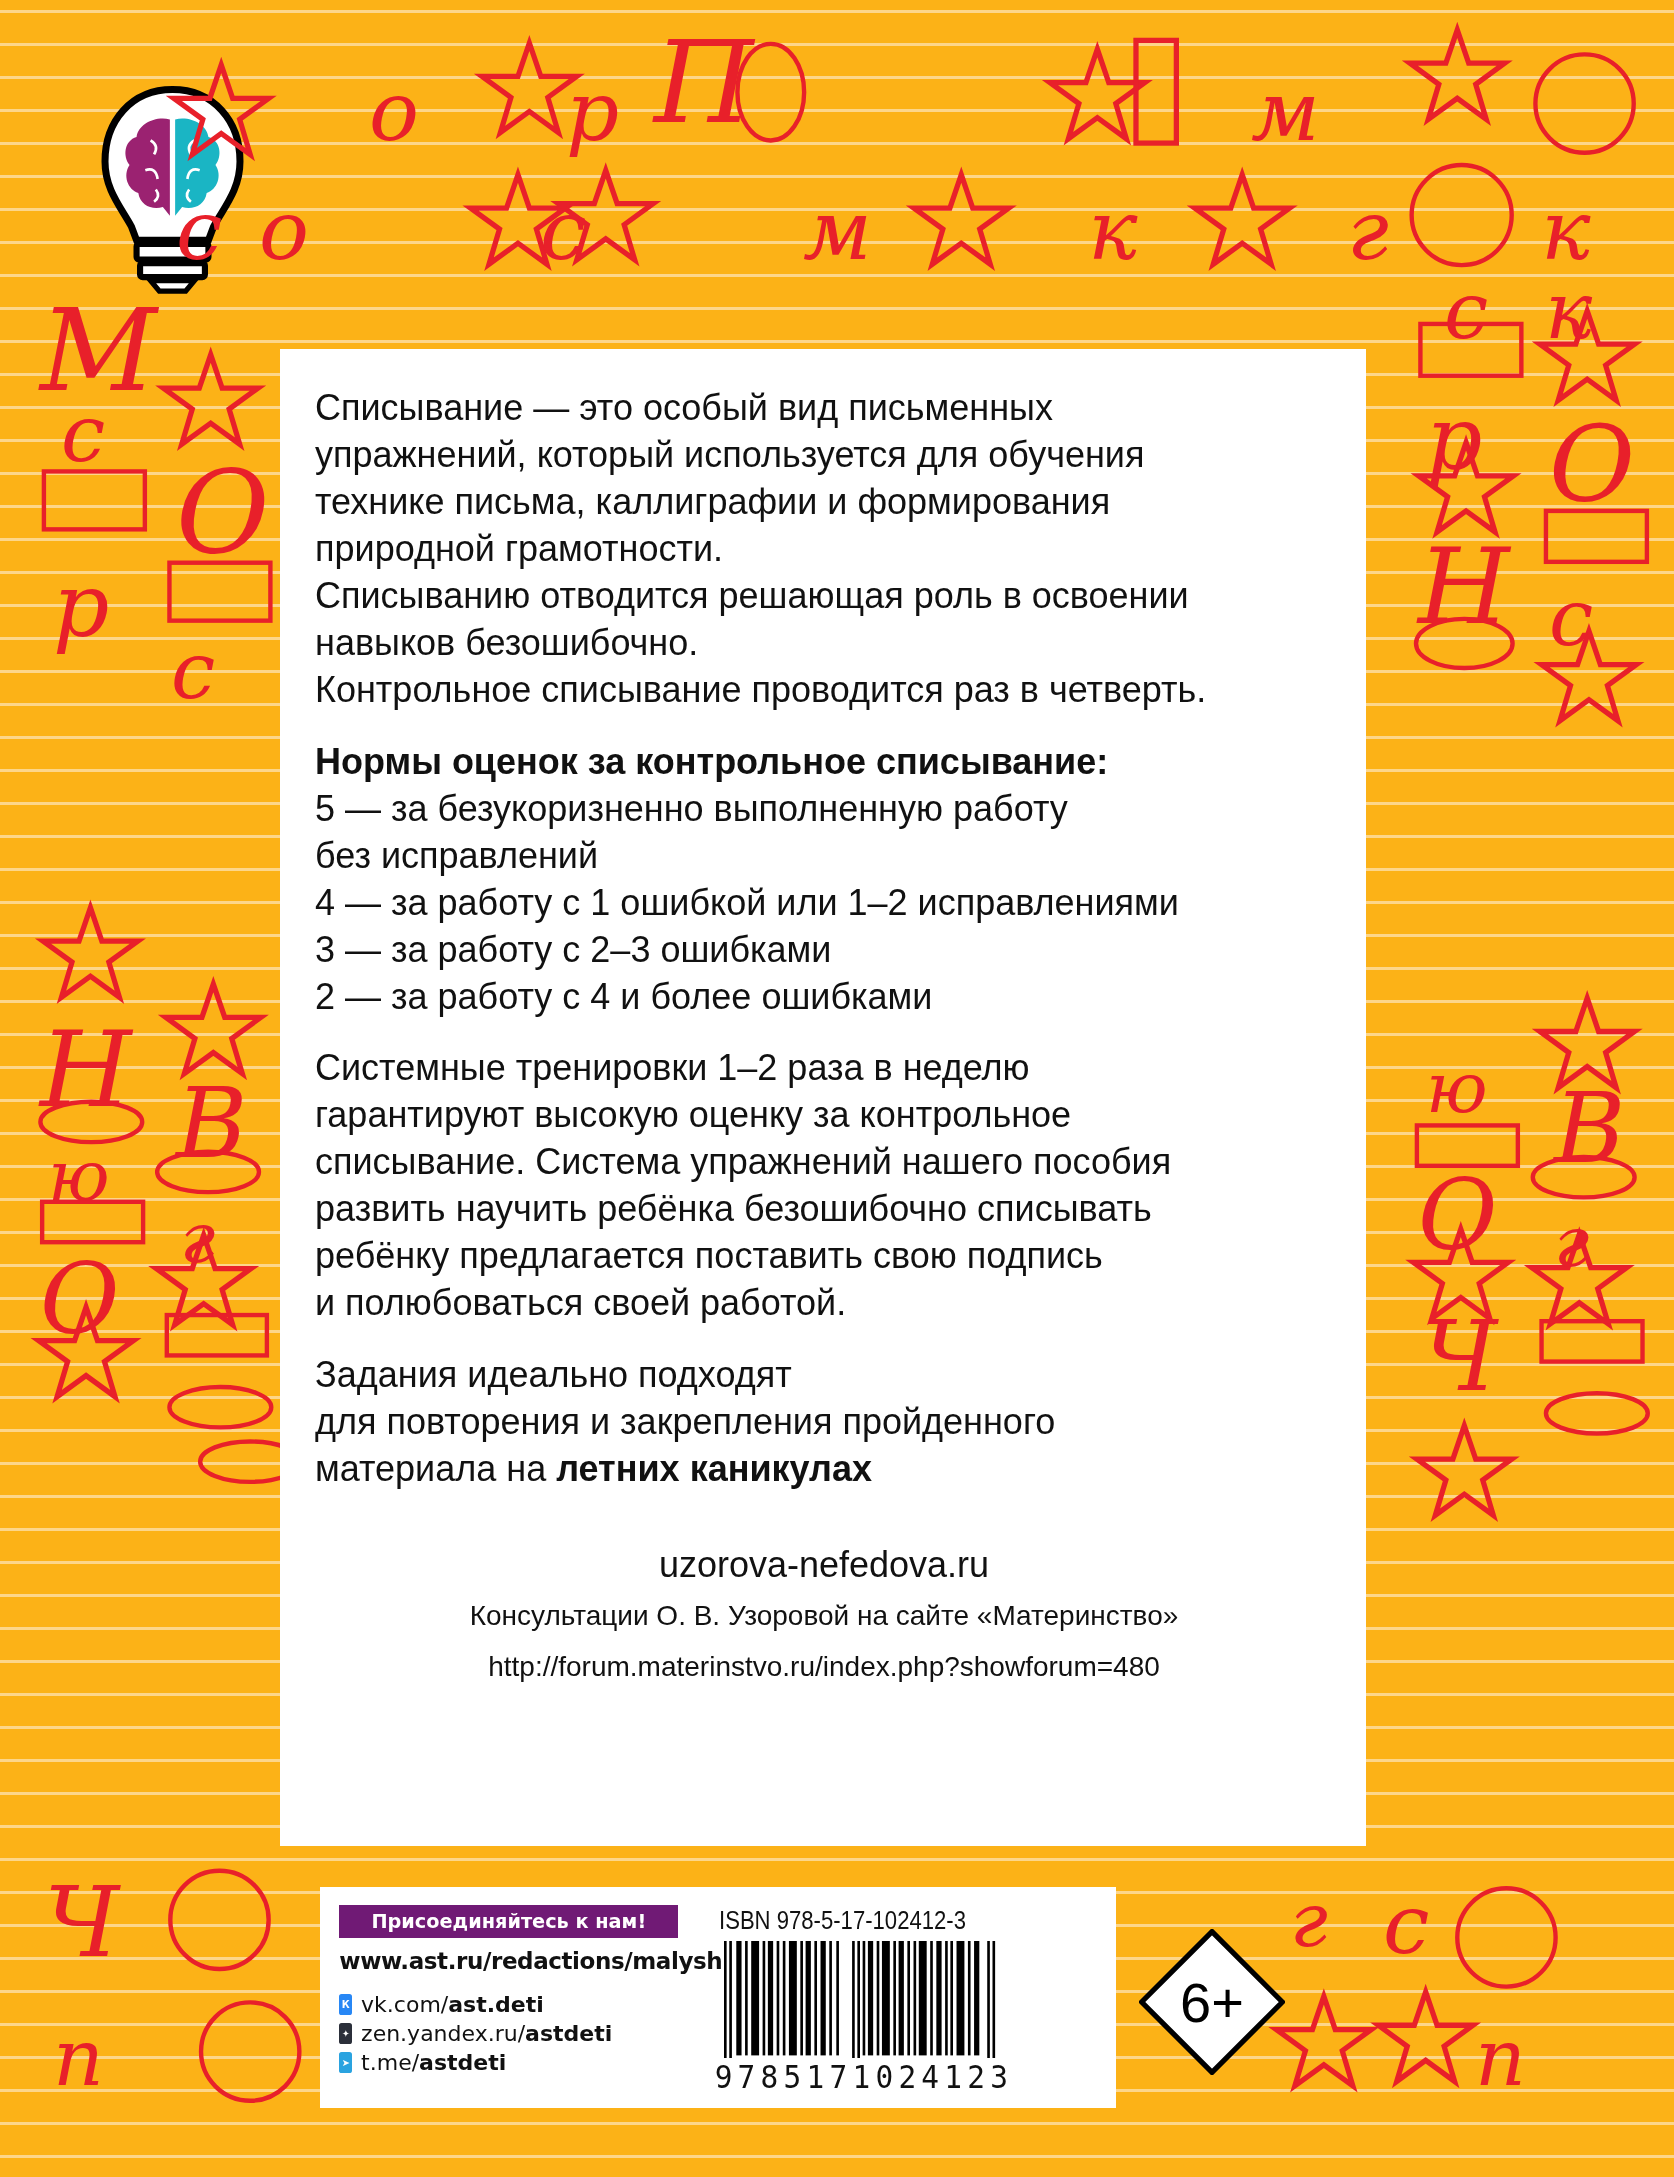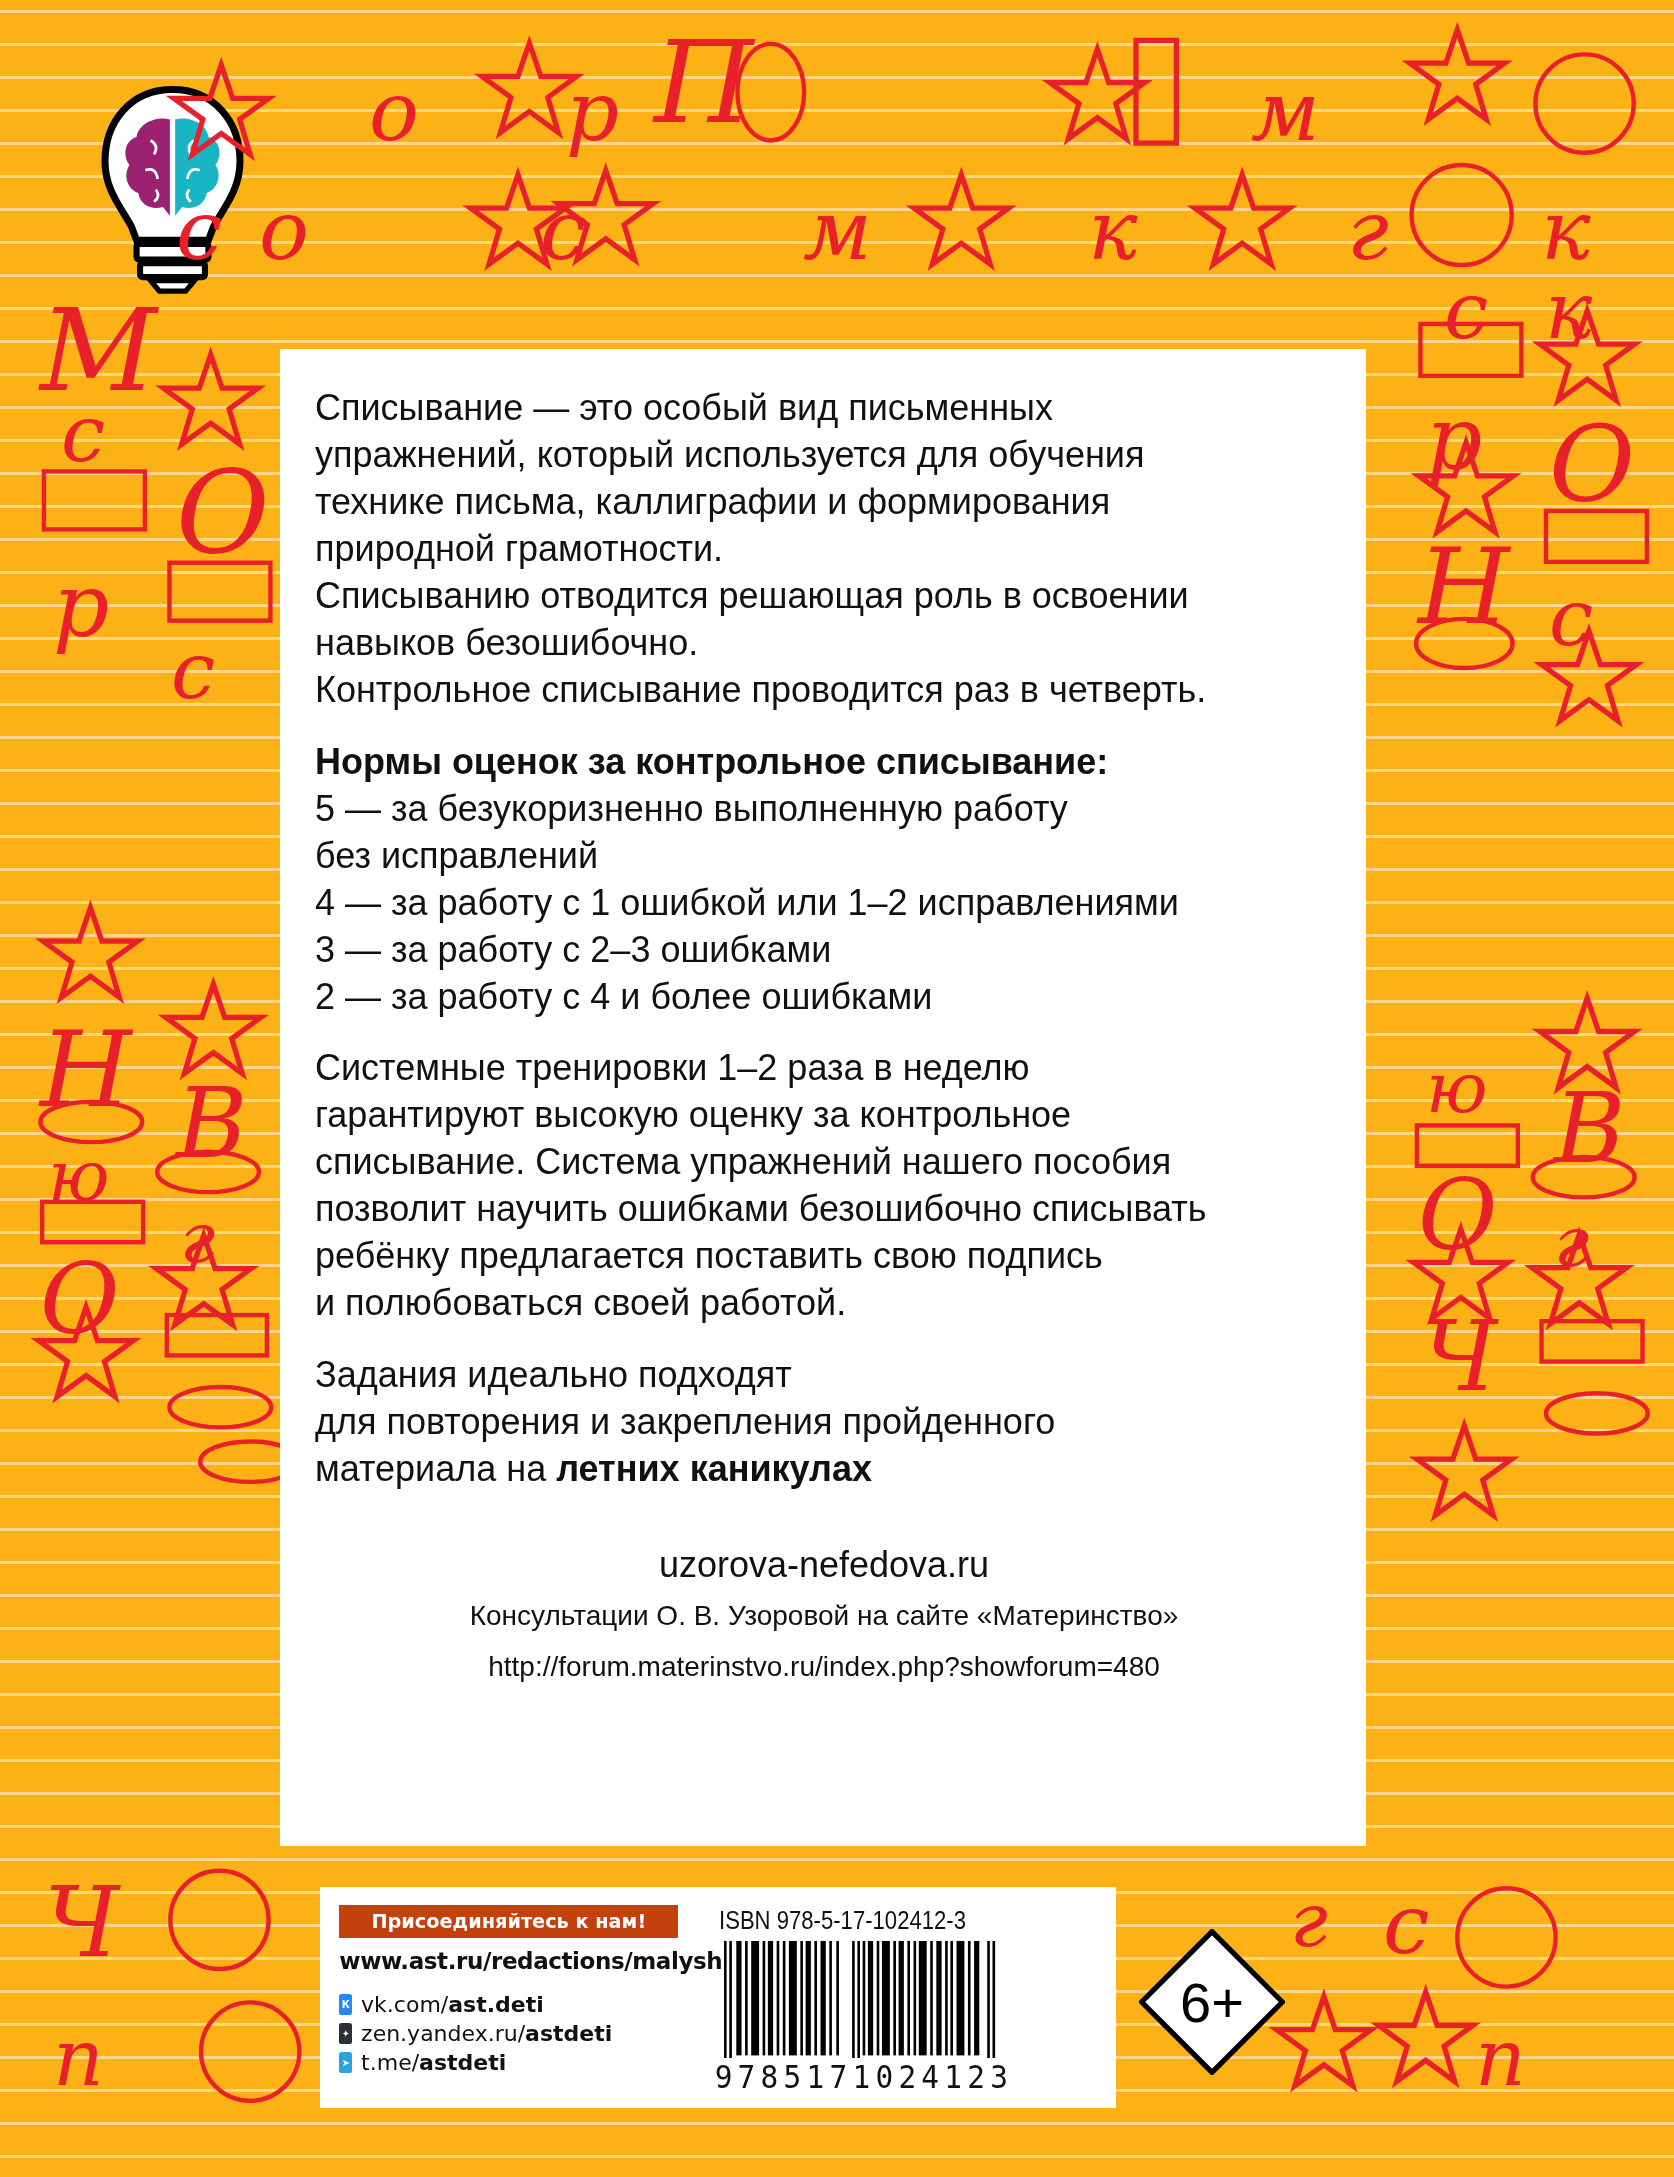--- a/index.html
+++ b/index.html
@@ -35,21 +35,21 @@
   .centered { text-align:center; }
   .site { margin-top:49px !important; }
   .consult { text-align:center; font-size:28px; line-height:46px; margin-top:5.3px !important; }
 
   .info-box {
     position:absolute; left:320px; top:1887px; width:796px; height:221px;
     background:#FFFFFF;
   }
   .join-banner {
     position:absolute; left:19.3px; top:18.4px; width:339px; height:33px;
-    background:#c2410c; color:#fff; font-weight:bold;
+    background:#701a75; color:#fff; font-weight:bold;
     font-family:"DejaVu Sans", sans-serif; font-size:19.3px;
     display:flex; align-items:center; justify-content:center;text-align:center;
   }
   .ast-url {
     position:absolute; left:19.3px; top:61px; font-size:23px; font-weight:bold;
     font-family:"DejaVu Sans", sans-serif; color:#111; letter-spacing:-0.4px;
   }
   .social-row {
     position:absolute; left:19.3px; height:26px; display:flex; align-items:center;
     font-family:"DejaVu Sans", sans-serif; font-size:22px; color:#111;
@@ -198,21 +198,21 @@
     <p class="bold">Нормы оценок за контрольное списывание:</p>
     <p>5 — за безукоризненно выполненную работу</p>
     <p>без исправлений</p>
     <p>4 — за работу с 1 ошибкой или 1–2 исправлениями</p>
     <p>3 — за работу с 2–3 ошибками</p>
     <p>2 — за работу с 4 и более ошибками</p>
     <div class="para-gap"></div>
     <p>Системные тренировки 1–2 раза в неделю</p>
     <p>гарантируют высокую оценку за контрольное</p>
     <p>списывание. Система упражнений нашего пособия</p>
-    <p>позволит научить ошибками безошибочно списывать</p>
+    <p>развить научить ребёнка безошибочно списывать</p>
     <p>ребёнку предлагается поставить свою подпись</p>
     <p>и полюбоваться своей работой.</p>
     <div class="para-gap"></div>
     <p>Задания идеально подходят</p>
     <p>для повторения и закрепления пройденного</p>
     <p><span>материала на </span><span class="bold">летних каникулах</span></p>
     <p class="centered site">uzorova-nefedova.ru</p>
     <p class="consult">Консультации О. В. Узоровой на сайте «Материнство»</p>
     <p class="consult" style="margin-top:0">http://forum.materinstvo.ru/index.php?showforum=480</p>
   </div>

